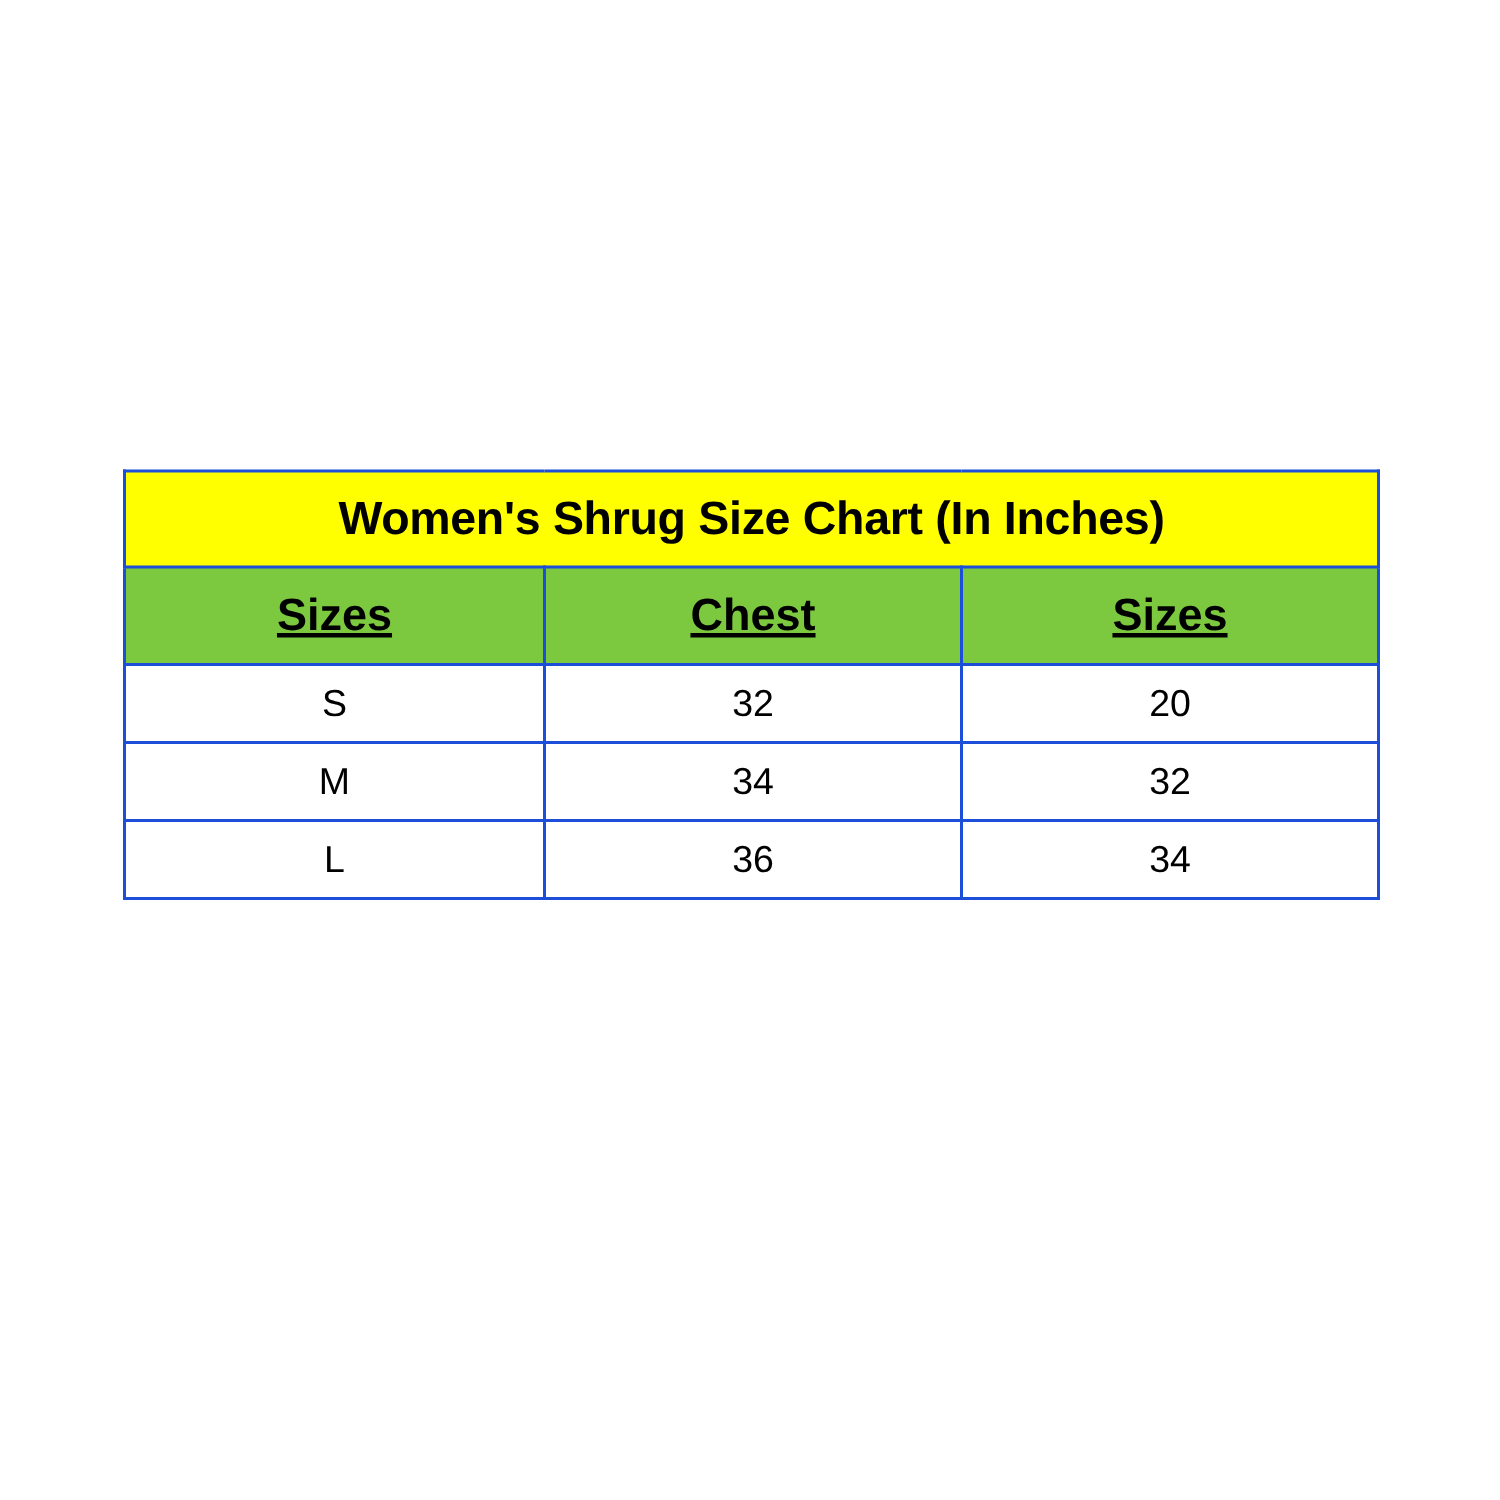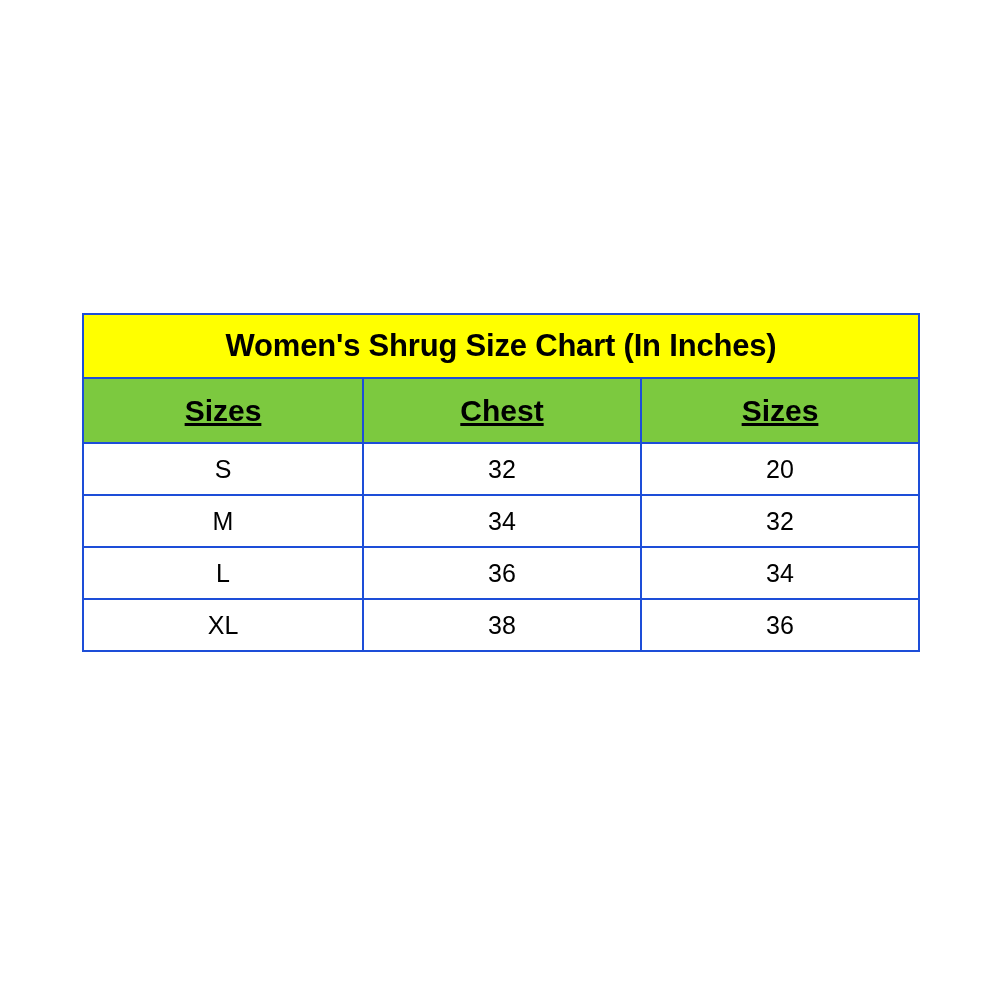--- a/index.html
+++ b/index.html
@@ -82,20 +82,15 @@
       <tr>
         <td class="body-cell">M</td>
         <td class="body-cell">34</td>
         <td class="body-cell">32</td>
       </tr>
       <tr>
         <td class="body-cell">L</td>
         <td class="body-cell">36</td>
         <td class="body-cell">34</td>
       </tr>
-      <tr>
-        <td class="body-cell">XL</td>
-        <td class="body-cell">38</td>
-        <td class="body-cell">36</td>
-      </tr>
     </tbody>
   </table>
 </div>
 
 </body></html>

